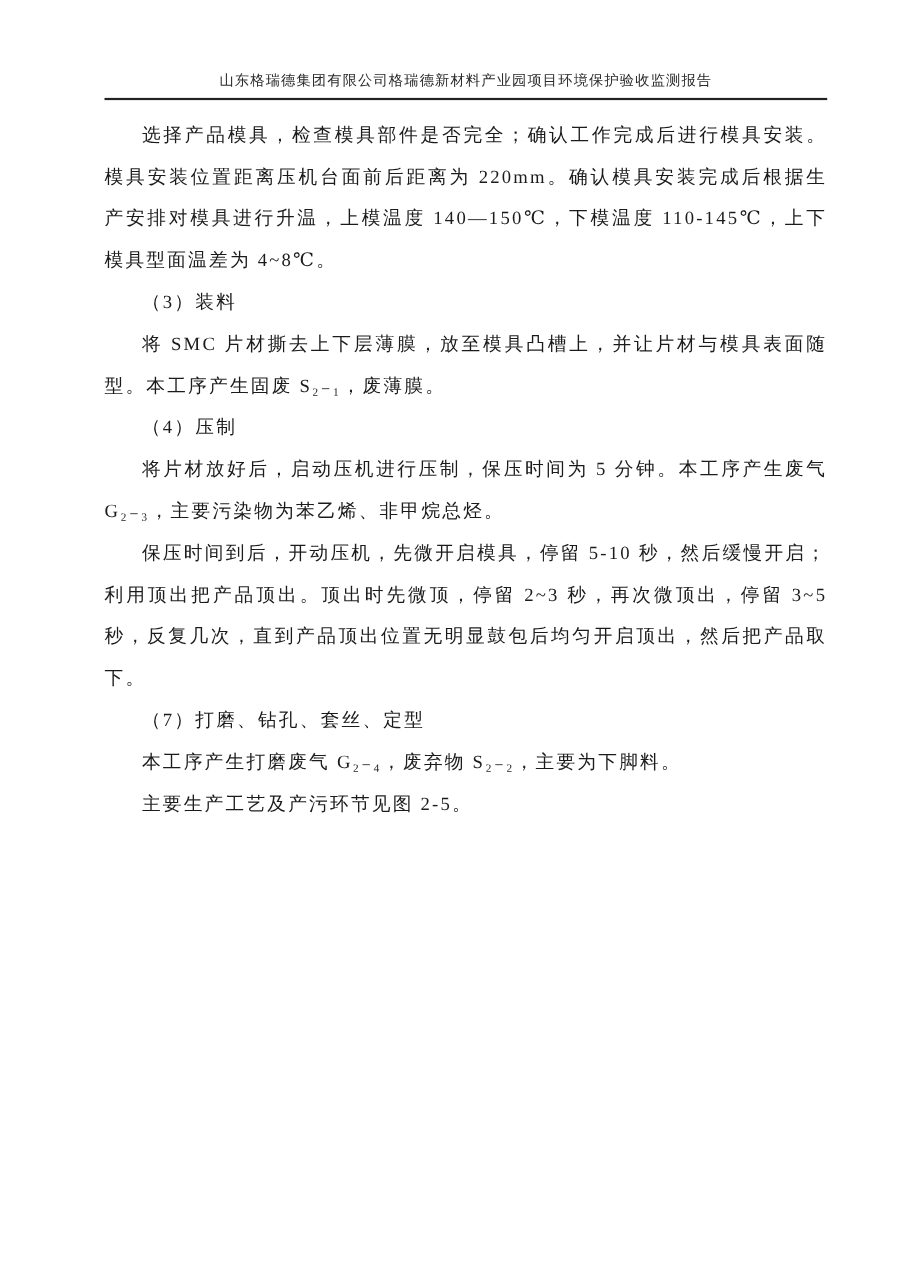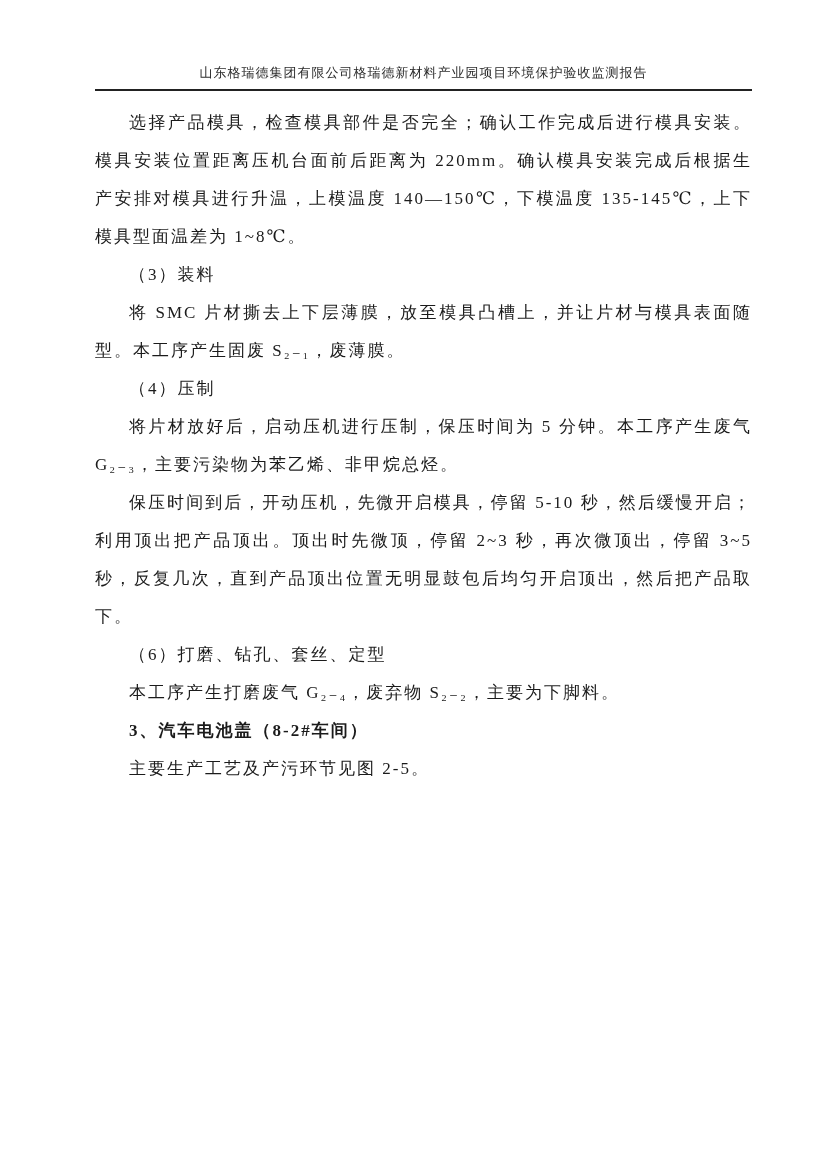--- a/index.html
+++ b/index.html
@@ -77,29 +77,28 @@
 </head>
 <body>
 
 <div class="page">
 
   <div class="header-title">山东格瑞德集团有限公司格瑞德新材料产业园项目环境保护验收监测报告</div>
 
   <div class="header-rule"></div>
 
   <div class="body-text">
-    <p>选择产品模具，检查模具部件是否完全；确认工作完成后进行模具安装。模具安装位置距离压机台面前后距离为 220mm。确认模具安装完成后根据生产安排对模具进行升温，上模温度 140—150℃，下模温度 135-145℃，上下模具型面温差为 1~8℃。</p>
+    <p>选择产品模具，检查模具部件是否完全；确认工作完成后进行模具安装。模具安装位置距离压机台面前后距离为 220mm。确认模具安装完成后根据生产安排对模具进行升温，上模温度 140—150℃，下模温度 110-145℃，上下模具型面温差为 4~8℃。</p>
     <p class="subheading">（3）装料</p>
     <p>将 SMC 片材撕去上下层薄膜，放至模具凸槽上，并让片材与模具表面随型。本工序产生固废 S₂₋₁，废薄膜。</p>
     <p class="subheading">（4）压制</p>
     <p>将片材放好后，启动压机进行压制，保压时间为 5 分钟。本工序产生废气 G₂₋₃，主要污染物为苯乙烯、非甲烷总烃。</p>
     <p>保压时间到后，开动压机，先微开启模具，停留 5-10 秒，然后缓慢开启；利用顶出把产品顶出。顶出时先微顶，停留 2~3 秒，再次微顶出，停留 3~5 秒，反复几次，直到产品顶出位置无明显鼓包后均匀开启顶出，然后把产品取下。</p>
-    <p class="subheading">（6）打磨、钻孔、套丝、定型</p>
+    <p class="subheading">（7）打磨、钻孔、套丝、定型</p>
     <p>本工序产生打磨废气 G₂₋₄，废弃物 S₂₋₂，主要为下脚料。</p>
-    <p class="heading">3、汽车电池盖（8-2#车间）</p>
     <p>主要生产工艺及产污环节见图 2-5。</p>
   </div>
 
   <div class="page-number">19</div>
 
   <div class="footer-company">山东格瑞德集团有限公司</div>
 
 </div>
 
 </body></html>

